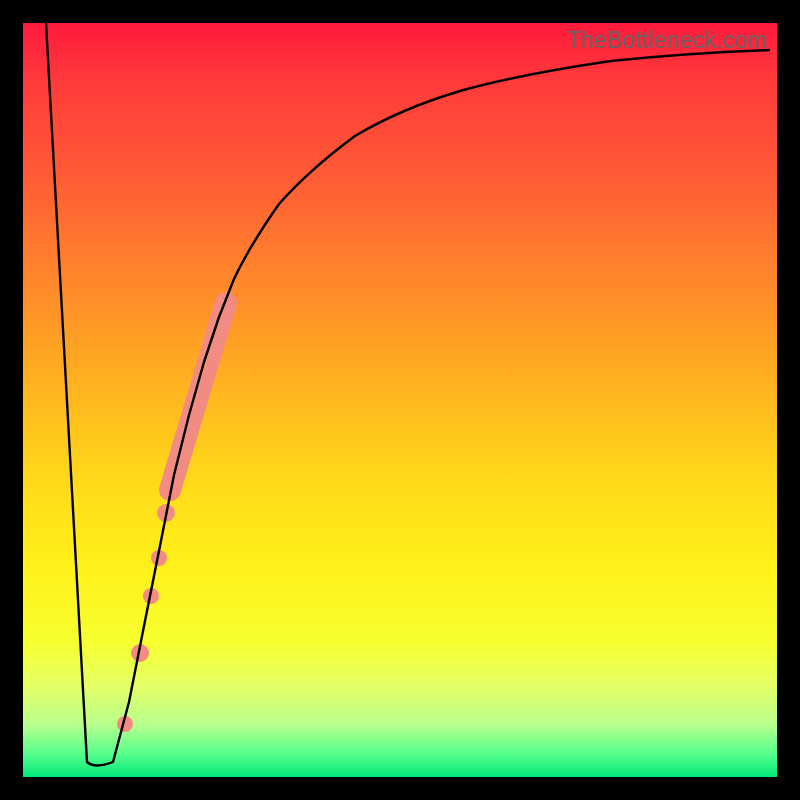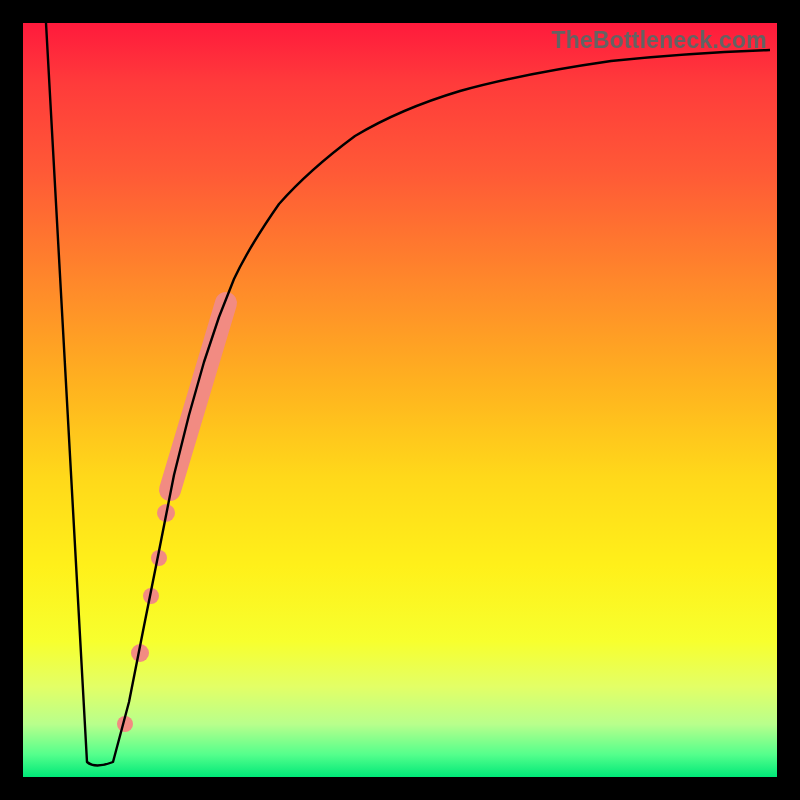--- a/index.html
+++ b/index.html
@@ -44,21 +44,21 @@
       #55ff8c 97%,
       #00e878 100%
     );
   }
   .watermark {
     position: absolute;
     top: 4px;
     right: 10px;
     color: #636363;
     font-size: 23px;
-    font-weight: 700;
+    font-weight: 400;
     letter-spacing: 0.2px;
     user-select: none;
   }
   svg.curve {
     position: absolute;
     inset: 0;
     width: 754px;
     height: 754px;
   }
 </style>

